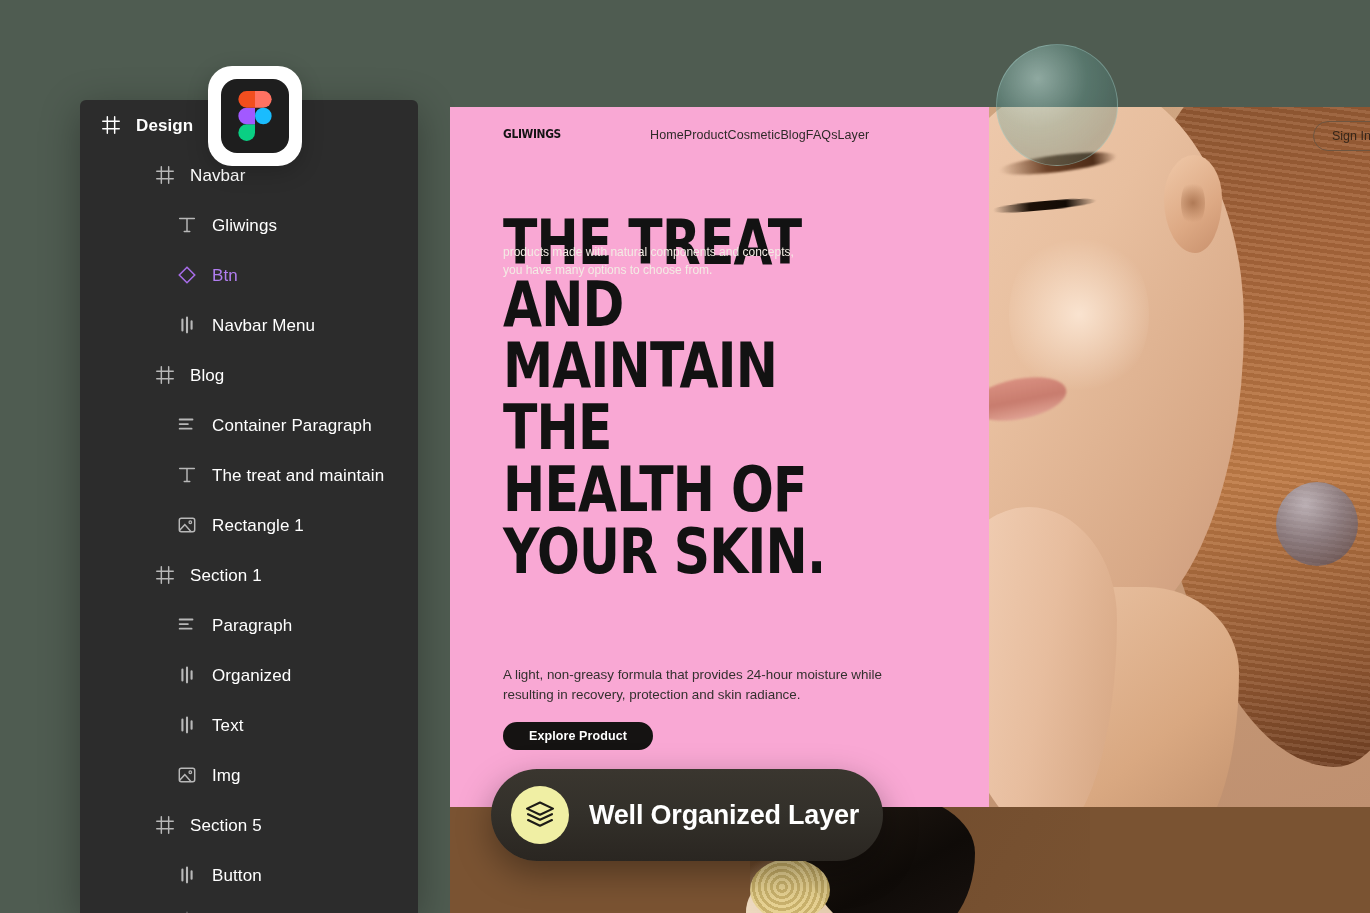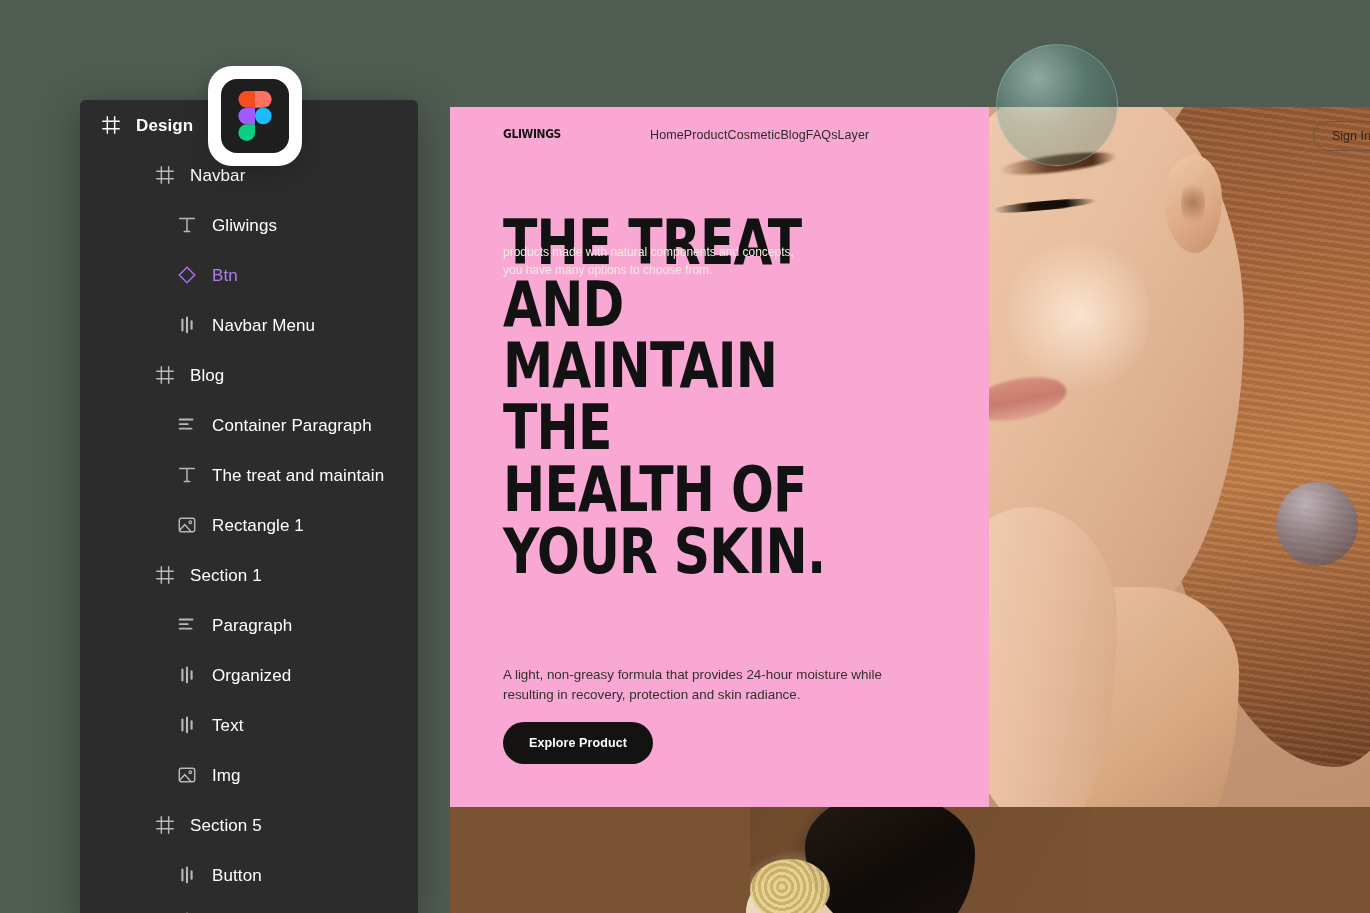--- a/index.html
+++ b/index.html
@@ -185,21 +185,21 @@
     width: 392px;
     font-size: 13.4px;
     line-height: 1.46;
     color: #33302e;
   }
 
   #explore-btn {
     position: absolute;
     left: 53px;
     top: 615px;
-    height: 42px;
+    height: 28px;
     padding: 0 26px;
     background: #151312;
     color: #ffffff;
     border: none;
     border-radius: 22px;
     font-size: 12.5px;
     font-weight: 700;
     letter-spacing: .1px;
     display: flex;
     align-items: center;
@@ -587,14 +587,24 @@
       <svg width="34" height="50" viewBox="0 0 38 57">
         <path d="M9.5 57a9.5 9.5 0 0 0 9.5-9.5V38H9.5a9.5 9.5 0 0 0 0 19z" fill="#0acf83"></path>
         <path d="M0 28.5A9.5 9.5 0 0 1 9.5 19H19v19H9.5A9.5 9.5 0 0 1 0 28.5z" fill="#a259ff"></path>
         <path d="M0 9.5A9.5 9.5 0 0 1 9.5 0H19v19H9.5A9.5 9.5 0 0 1 0 9.5z" fill="#f24e1e"></path>
         <path d="M19 0h9.5a9.5 9.5 0 0 1 0 19H19V0z" fill="#ff7262"></path>
         <path d="M38 28.5A9.5 9.5 0 1 1 19 28.5a9.5 9.5 0 0 1 19 0z" fill="#1abcfe"></path>
       </svg>
     </div>
   </div>
 
+  <div id="well-organized-badge">
+    <div id="badge-icon-circle">
+      <svg width="32" height="28" viewBox="0 0 24 22">
+        <path d="M12 1.2 22.2 6 12 10.8 1.8 6 12 1.2z" fill="none" stroke="#1d1b16" stroke-width="1.7" stroke-linejoin="round"></path>
+        <path d="M2.6 10.4 12 14.8l9.4-4.4" fill="none" stroke="#1d1b16" stroke-width="1.7" stroke-linejoin="round" stroke-linecap="round"></path>
+        <path d="M2.6 15.0 12 19.4l9.4-4.4" fill="none" stroke="#1d1b16" stroke-width="1.7" stroke-linejoin="round" stroke-linecap="round"></path>
+      </svg>
+    </div>
+    <div id="badge-text">Well Organized Layer</div>
+  </div>
 
 </div>
 
 </body></html>

